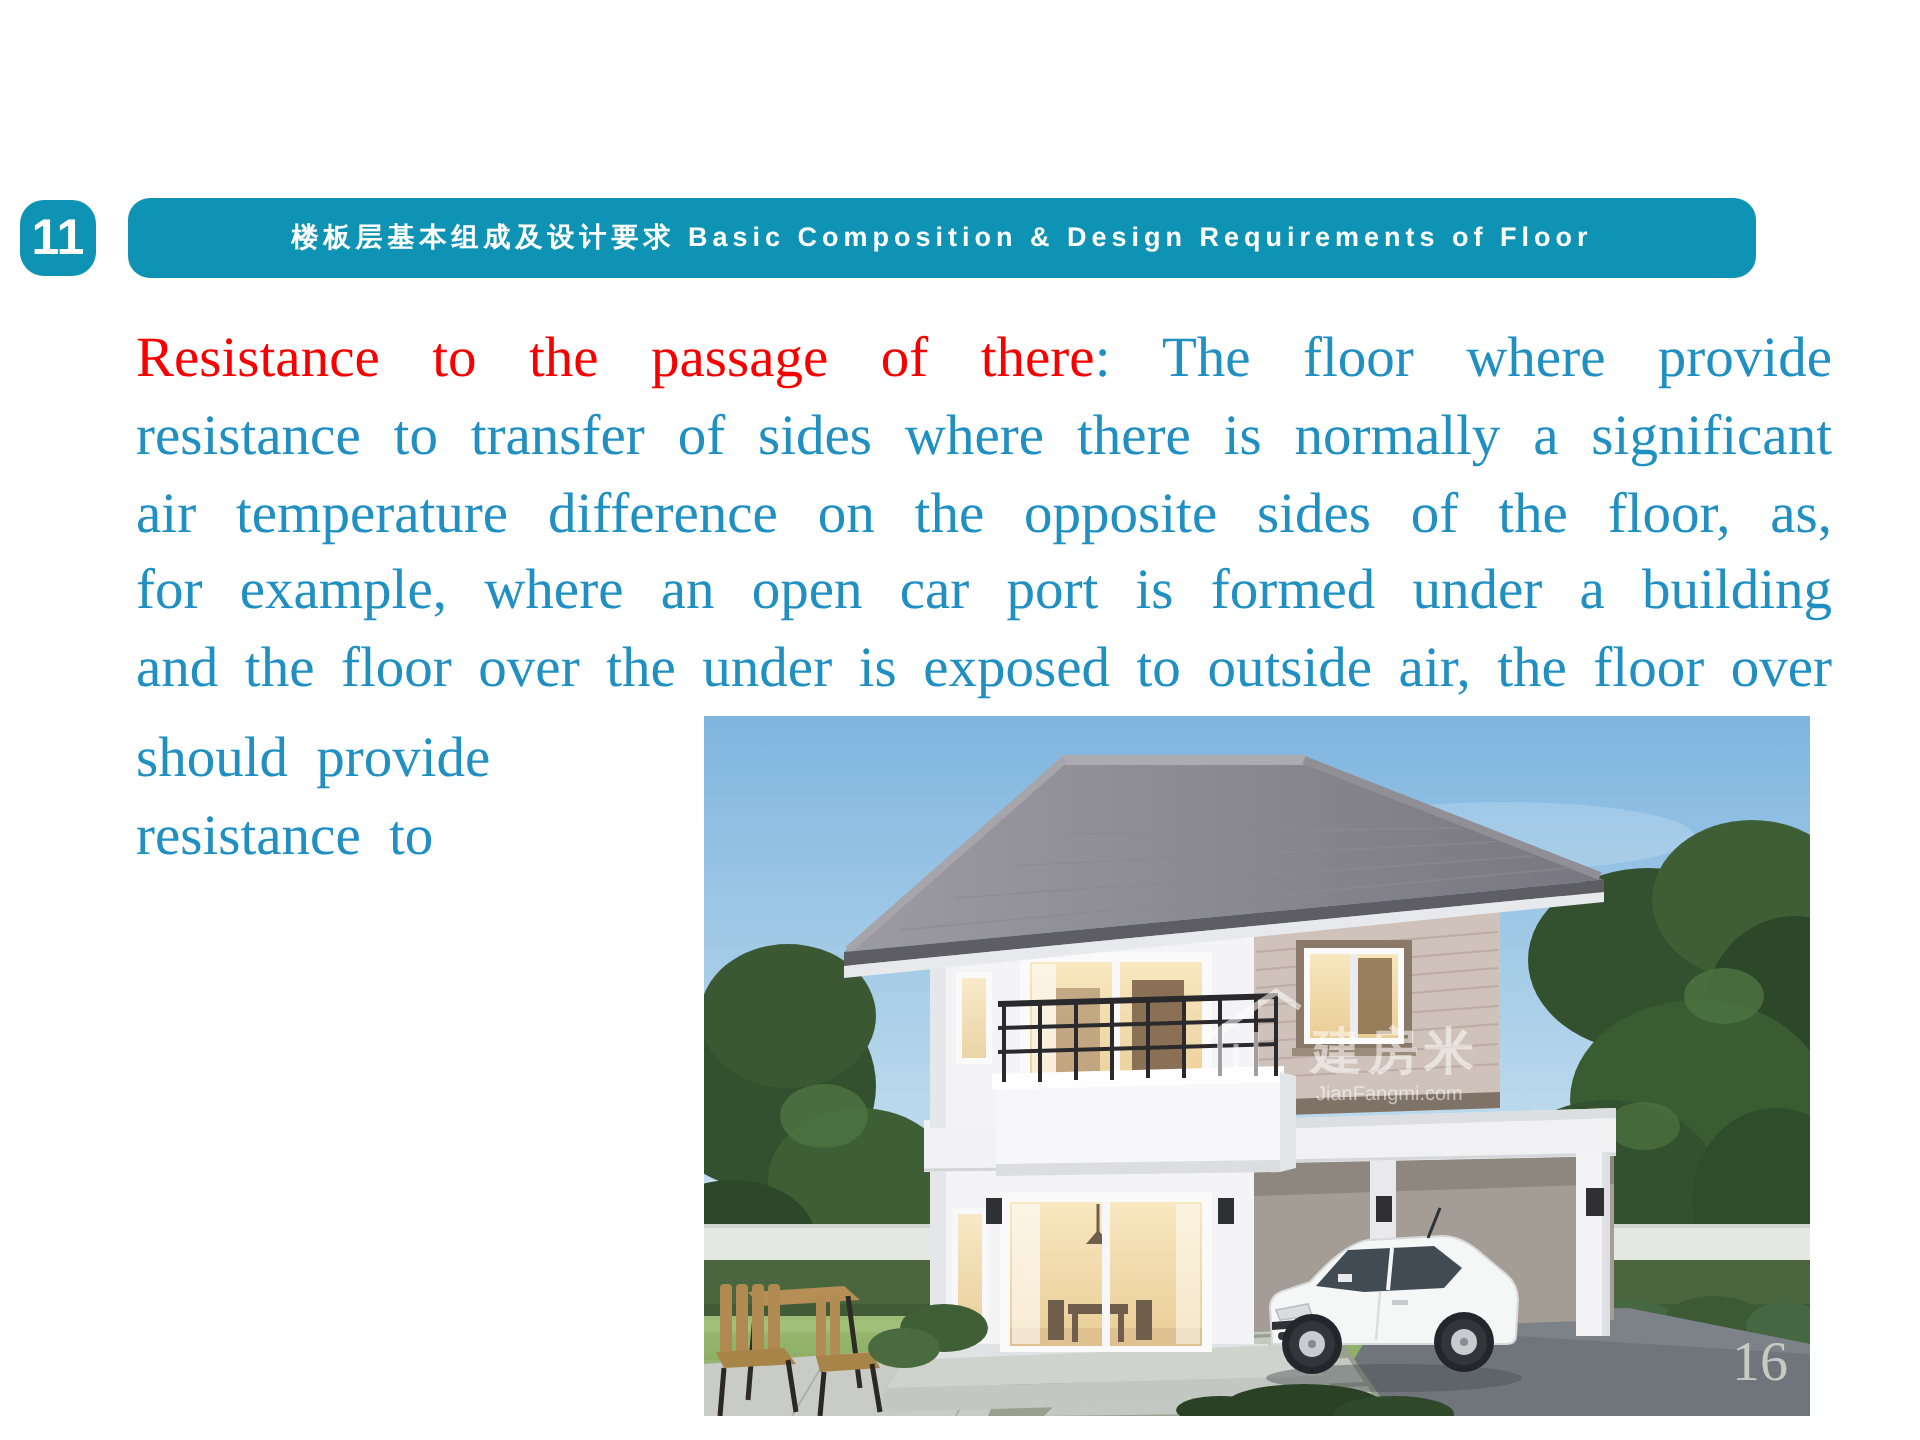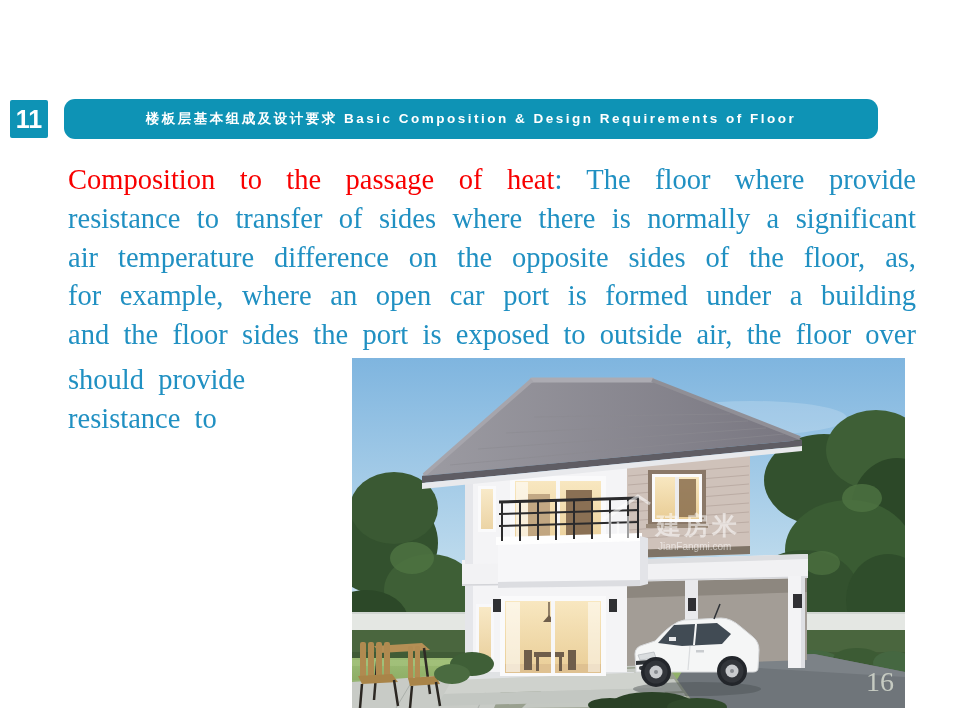--- a/index.html
+++ b/index.html
@@ -2,21 +2,21 @@
 <html><head>
 <meta charset="utf-8">
 <style>
   html,body { margin:0; padding:0; background:#888; }
   .slide {
     position:relative; width:960px; height:720px; background:#ffffff;
     overflow:hidden; font-family:"Liberation Serif", serif; margin:0 auto;
   }
   .badge {
     position:absolute; left:10px; top:100px; width:38px; height:38px;
-    background:#0E93B5; color:#fff; border-radius:2px; text-align:center;
+    background:#0E93B5; color:#fff; border-radius:12px; text-align:center;
     font:bold 25px/38px "Liberation Sans", sans-serif;
   }
   .hbar {
     position:absolute; left:64px; top:99px; width:814px; height:40px;
     background:#0E93B5; border-radius:11px; color:#ffffff;
     font-family:"Liberation Sans", sans-serif; font-weight:bold;
     font-size:13.5px; letter-spacing:2.5px;
     display:flex; align-items:center; justify-content:center; white-space:nowrap;
   }
   .para {
@@ -41,25 +41,25 @@
 
 <div class="slide">
 
   <div class="badge">11</div>
 
   <div class="hbar">
     <span>楼板层基本组成及设计要求 Basic Composition &amp; Design Requirements of Floor</span>
   </div>
 
   <div class="para">
-    <div class="jline"><span class="red">Composition to the passage of heat</span><span>:  The floor where provide</span></div>
+    <div class="jline"><span class="red">Resistance to the passage of there</span><span>:  The floor where provide</span></div>
     <div class="jline">resistance to transfer of sides where there is normally a significant</div>
     <div class="jline">air temperature difference on the opposite sides of the floor, as,</div>
     <div class="jline">for example, where an open car port is formed under a building</div>
-    <div class="jline">and the floor sides the port is exposed to outside air, the floor over</div>
+    <div class="jline">and the floor over the under is exposed to outside air, the floor over</div>
   </div>
 
   <div class="wrapcol">
     <div>should provide</div>
     <div>resistance to</div>
   </div>
 
   <div class="photo">
     <svg width="553" height="350" viewBox="0 0 553 350" xmlns="http://www.w3.org/2000/svg">
       <defs>

